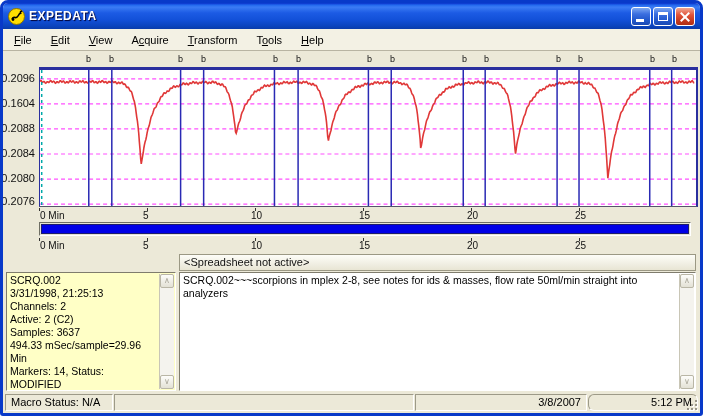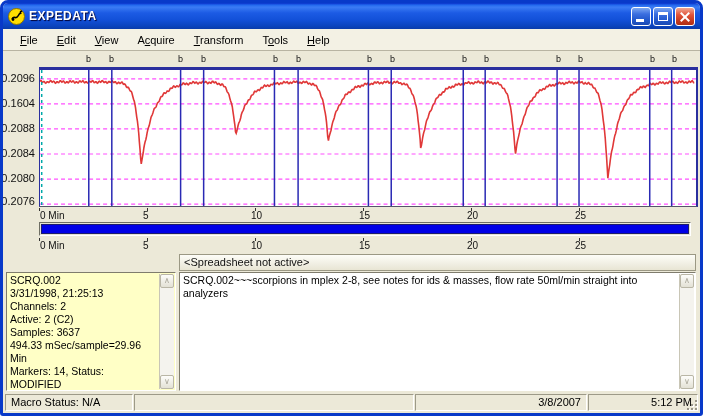--- a/index.html
+++ b/index.html
@@ -16,21 +16,21 @@
   .winbtn { width:20px; height:19px; border:1px solid #fff; border-radius:3px; margin-left:2px;
     position:relative; background:linear-gradient(180deg,#7DA8F2 0%,#3B6FE0 35%,#2258CC 70%,#1A4AB4 100%); }
   .winbtn.close { background:linear-gradient(180deg,#F0A894 0%,#E2543A 40%,#C43A1E 75%,#B03016 100%); }
   .glyph-min { position:absolute; left:4px; bottom:3px; width:8px; height:3px; background:#fff; }
   .glyph-max { position:absolute; left:4px; top:4px; width:10px; height:9px; border:1px solid #fff; border-top-width:3px; }
   .glyph-x1,.glyph-x2 { position:absolute; left:3px; top:8px; width:12px; height:2px; background:#fff; }
   .glyph-x1 { transform:rotate(45deg); } .glyph-x2 { transform:rotate(-45deg); }
 
   
   .menubar { position:absolute; top:26px; left:0; right:0; height:22px; background:#F3F1E4;
-    border-bottom:1px solid #B8B4A2; display:flex; align-items:center; padding-left:10px; font-size:11px; color:#000; }
+    border-bottom:1px solid #B8B4A2; display:flex; align-items:center; padding-left:4px; font-size:11px; color:#000; }
   .menu-item { padding:2px 7px; margin-right:5px; cursor:default; }
   .menu-item u { text-decoration:underline; }
 
   
   .chartzone { position:absolute; top:49px; left:0; right:0; height:202px; }
   .blabels { position:absolute; top:2px; left:36px; width:659px; height:12px; }
   .blabels span { position:absolute; top:0; font-size:9px; color:#111; }
   .plot { position:absolute; top:15px; left:36px; width:659px; height:140px; background:#fff;
     border:1px solid #2A2F9E; border-top-width:3px; border-right-width:2px; border-bottom:1px solid #55556a; }
   .plot svg { display:block; width:100%; height:100%; }
@@ -61,24 +61,24 @@
     line-height:13px; white-space:pre-line; overflow:hidden; }
   .sb { position:absolute; top:1px; right:1px; bottom:1px; width:15px; background:#F4F3EE; border-left:1px solid #c9c6b6; }
   .sb-btn { position:absolute; left:0; width:14px; height:14px; background:linear-gradient(180deg,#FDFDFB,#E3E1D5);
     border:1px solid #B9B6A6; border-radius:2px; color:#A9A698; font-size:8px; line-height:12px; text-align:center; }
   .sb-up { top:0; } .sb-dn { bottom:0; }
 
   
   .statusbar { position:absolute; left:0; right:0; bottom:0; height:21px; background:#ECE9D8;
     display:flex; align-items:stretch; padding:2px 2px 2px 2px; font-size:11px; color:#000; }
   .status-cell { border:1px solid; border-color:#9D9A88 #FFFFFF #FFFFFF #9D9A88; padding:1px 5px 0 5px; }
-  .cell-macro { width:128px; }
+  .cell-macro { width:108px; }
   .cell-fill { flex:1; margin:0 1px; }
   .cell-date { width:172px; text-align:right; margin-right:1px; }
-  .cell-time { width:110px; text-align:right; }
+  .cell-time { width:110px; text-align:right;border-radius:6px; }
   .grip { position:absolute; right:2px; bottom:2px; width:13px; height:13px; }
   .grip i { position:absolute; width:2px; height:2px; background:#9a978a; box-shadow:1px 1px 0 #fff; }
   .g1{right:1px;bottom:1px;} .g2{right:5px;bottom:1px;} .g3{right:1px;bottom:5px;}
   .g4{right:9px;bottom:1px;} .g5{right:5px;bottom:5px;} .g6{right:1px;bottom:9px;}
 </style>
 </head>
 <body>
 
 <div class="window">
 

